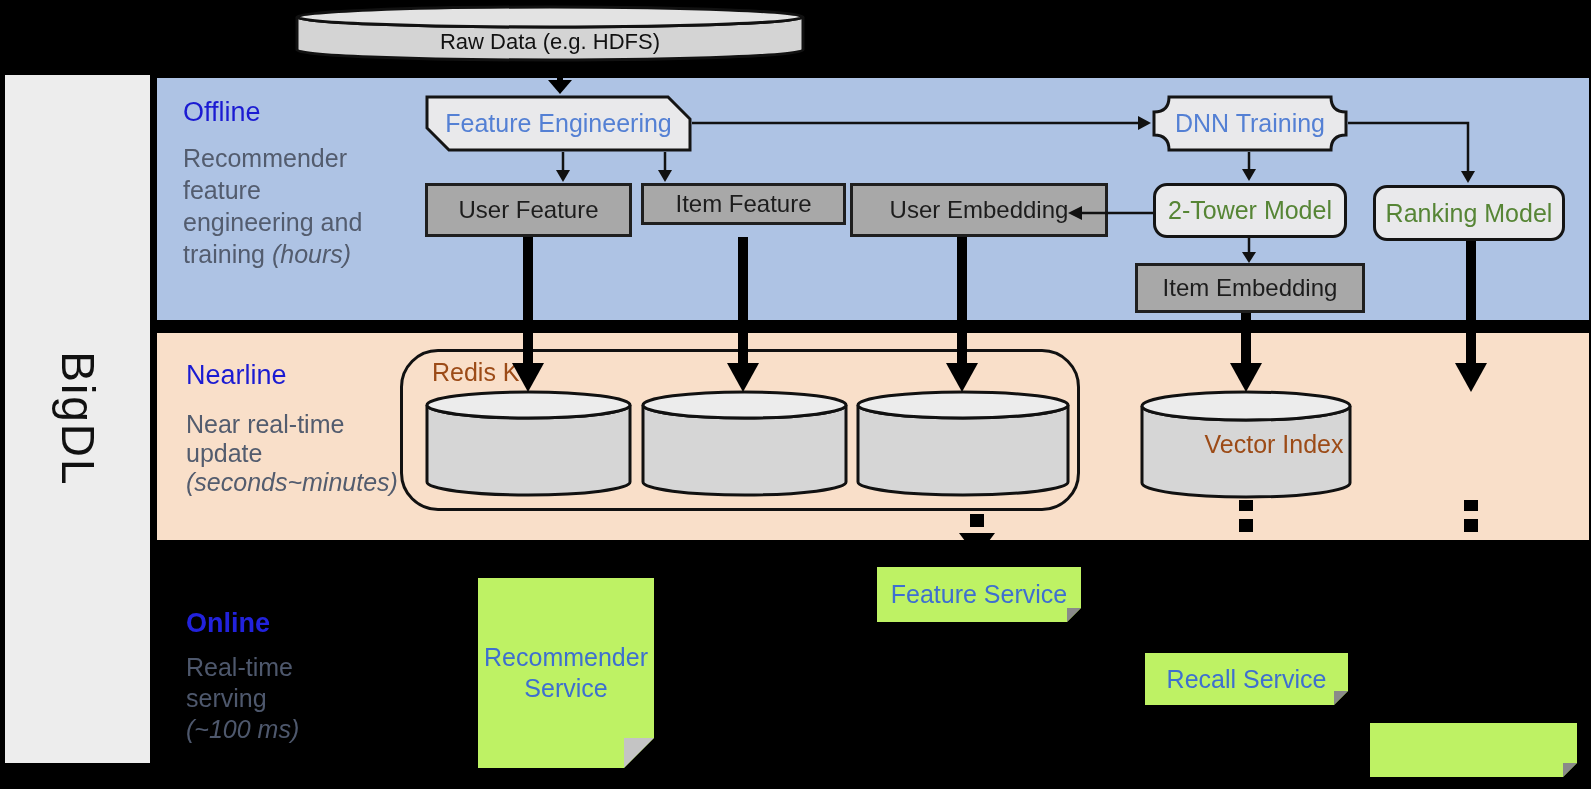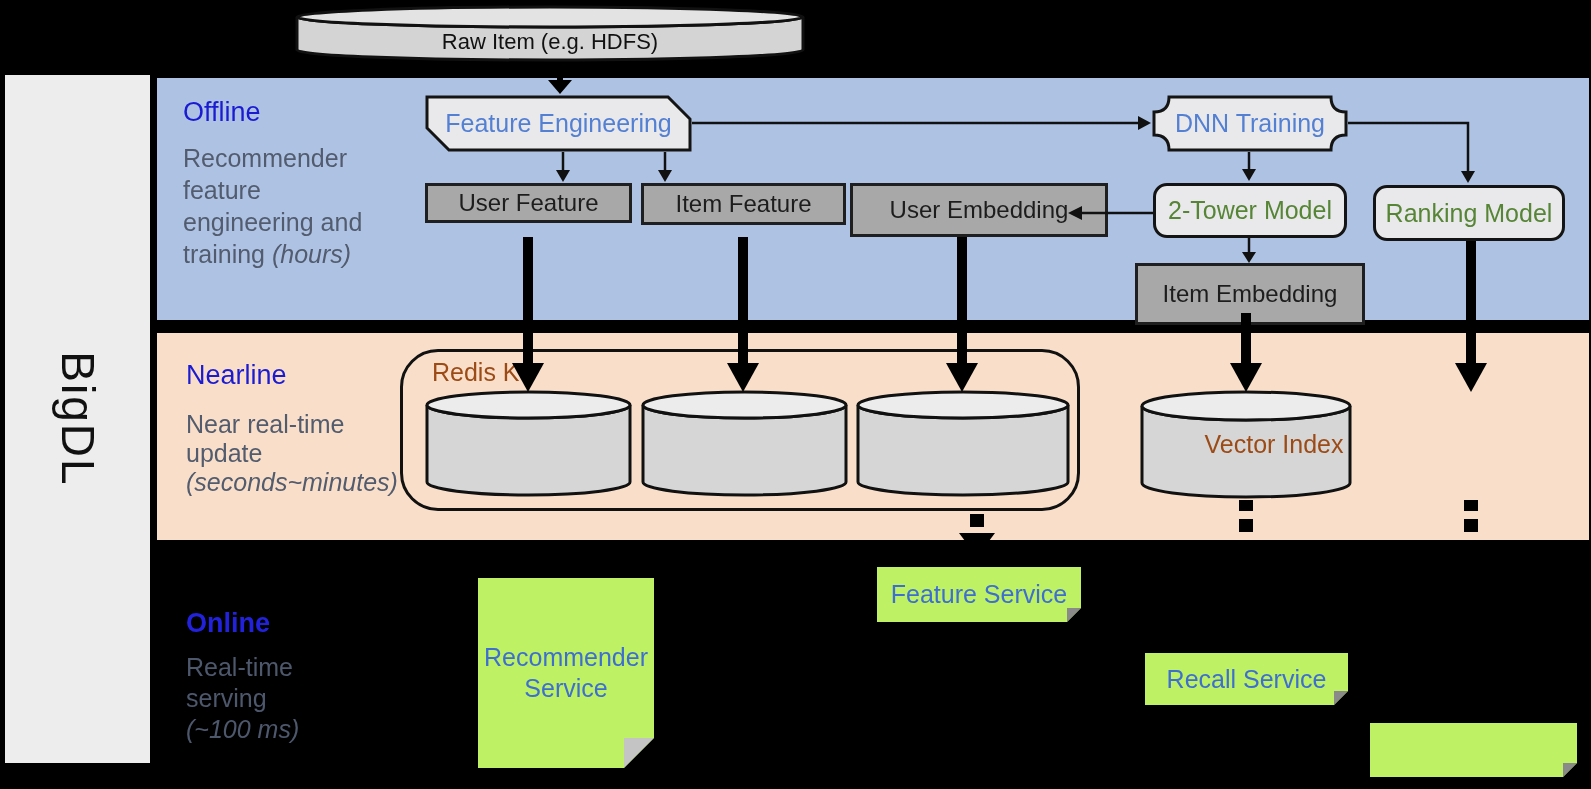--- a/index.html
+++ b/index.html
@@ -52,21 +52,21 @@
 
   <div class="abs sidebar">
     <div class="brand-text">BigDL</div>
   </div>
 
   <div class="abs" style="left:295px;top:5px;width:510px;height:58px;">
     <svg width="510" height="58" viewBox="0 0 510 58">
       <path d="M2,12 L2,45 A253,10 0 0 0 508,45 L508,12 A253,10 0 0 1 2,12 Z" fill="#d4d4d4" stroke="#111" stroke-width="3"></path>
       <ellipse cx="255" cy="12" rx="253" ry="10" fill="#e3e3e3" stroke="#111" stroke-width="3"></ellipse>
     </svg>
-    <div class="shape-label" style="padding-top:8px;font-size:22px;color:#111;">Raw Item (e.g. HDFS)</div>
+    <div class="shape-label" style="padding-top:8px;font-size:22px;color:#111;">Raw Data (e.g. HDFS)</div>
   </div>
 
   <div class="abs sec-label" style="left:183px;top:97px;">Offline</div>
   <div class="abs sec-desc" style="left:183px;top:142px;width:230px;">
     <span class="lines">Recommender
 feature
 engineering and</span>
     <div><span>training </span><span class="it">(hours)</span></div>
   </div>
 
@@ -77,38 +77,38 @@
     <div class="shape-label blue-node">Feature Engineering</div>
   </div>
 
   <div class="abs" style="left:1152px;top:95px;width:196px;height:57px;">
     <svg width="196" height="57" viewBox="0 0 196 57">
       <path d="M2,17 Q17,17 17,2 L179,2 Q179,17 194,17 L194,40 Q179,40 179,55 L17,55 Q17,40 2,40 Z" fill="#e9e9eb" stroke="#141414" stroke-width="3"></path>
     </svg>
     <div class="shape-label blue-node">DNN Training</div>
   </div>
 
-  <div class="abs graybox" style="left:425px;top:183px;width:207px;height:40px;">
+  <div class="abs graybox" style="left:425px;top:183px;width:207px;height:54px;">
     <span>User Feature</span>
   </div>
   <div class="abs graybox" style="left:641px;top:183px;width:205px;height:42px;">
     <span>Item Feature</span>
   </div>
   <div class="abs graybox" style="left:850px;top:183px;width:258px;height:54px;">
     <span>User Embedding</span>
   </div>
 
   <div class="abs roundbox" style="left:1153px;top:183px;width:194px;height:55px;">
     <span>2-Tower Model</span>
   </div>
   <div class="abs roundbox" style="left:1373px;top:185px;width:192px;height:56px;">
     <span>Ranking Model</span>
   </div>
 
-  <div class="abs graybox" style="left:1135px;top:263px;width:230px;height:62px;">
+  <div class="abs graybox" style="left:1135px;top:263px;width:230px;height:50px;">
     <span>Item Embedding</span>
   </div>
 
   <div class="abs sec-label" style="left:186px;top:360px;">Nearline</div>
   <div class="abs sec-desc" style="left:186px;top:410px;width:250px;line-height:29px;">
     <span class="lines">Near real-time
 update</span>
     <div><span></span><span class="it">(seconds~minutes)</span></div>
   </div>
 

